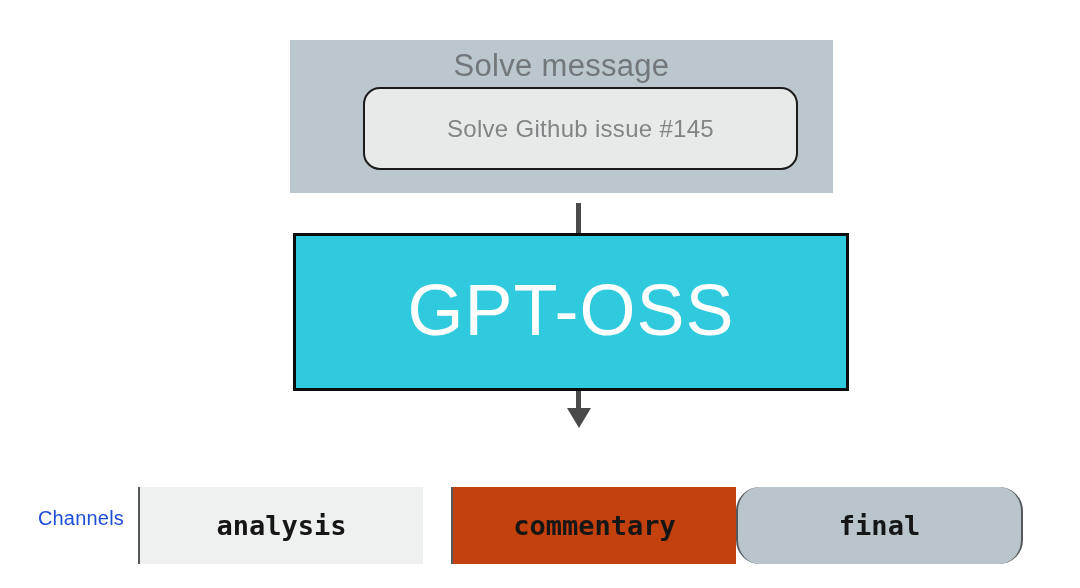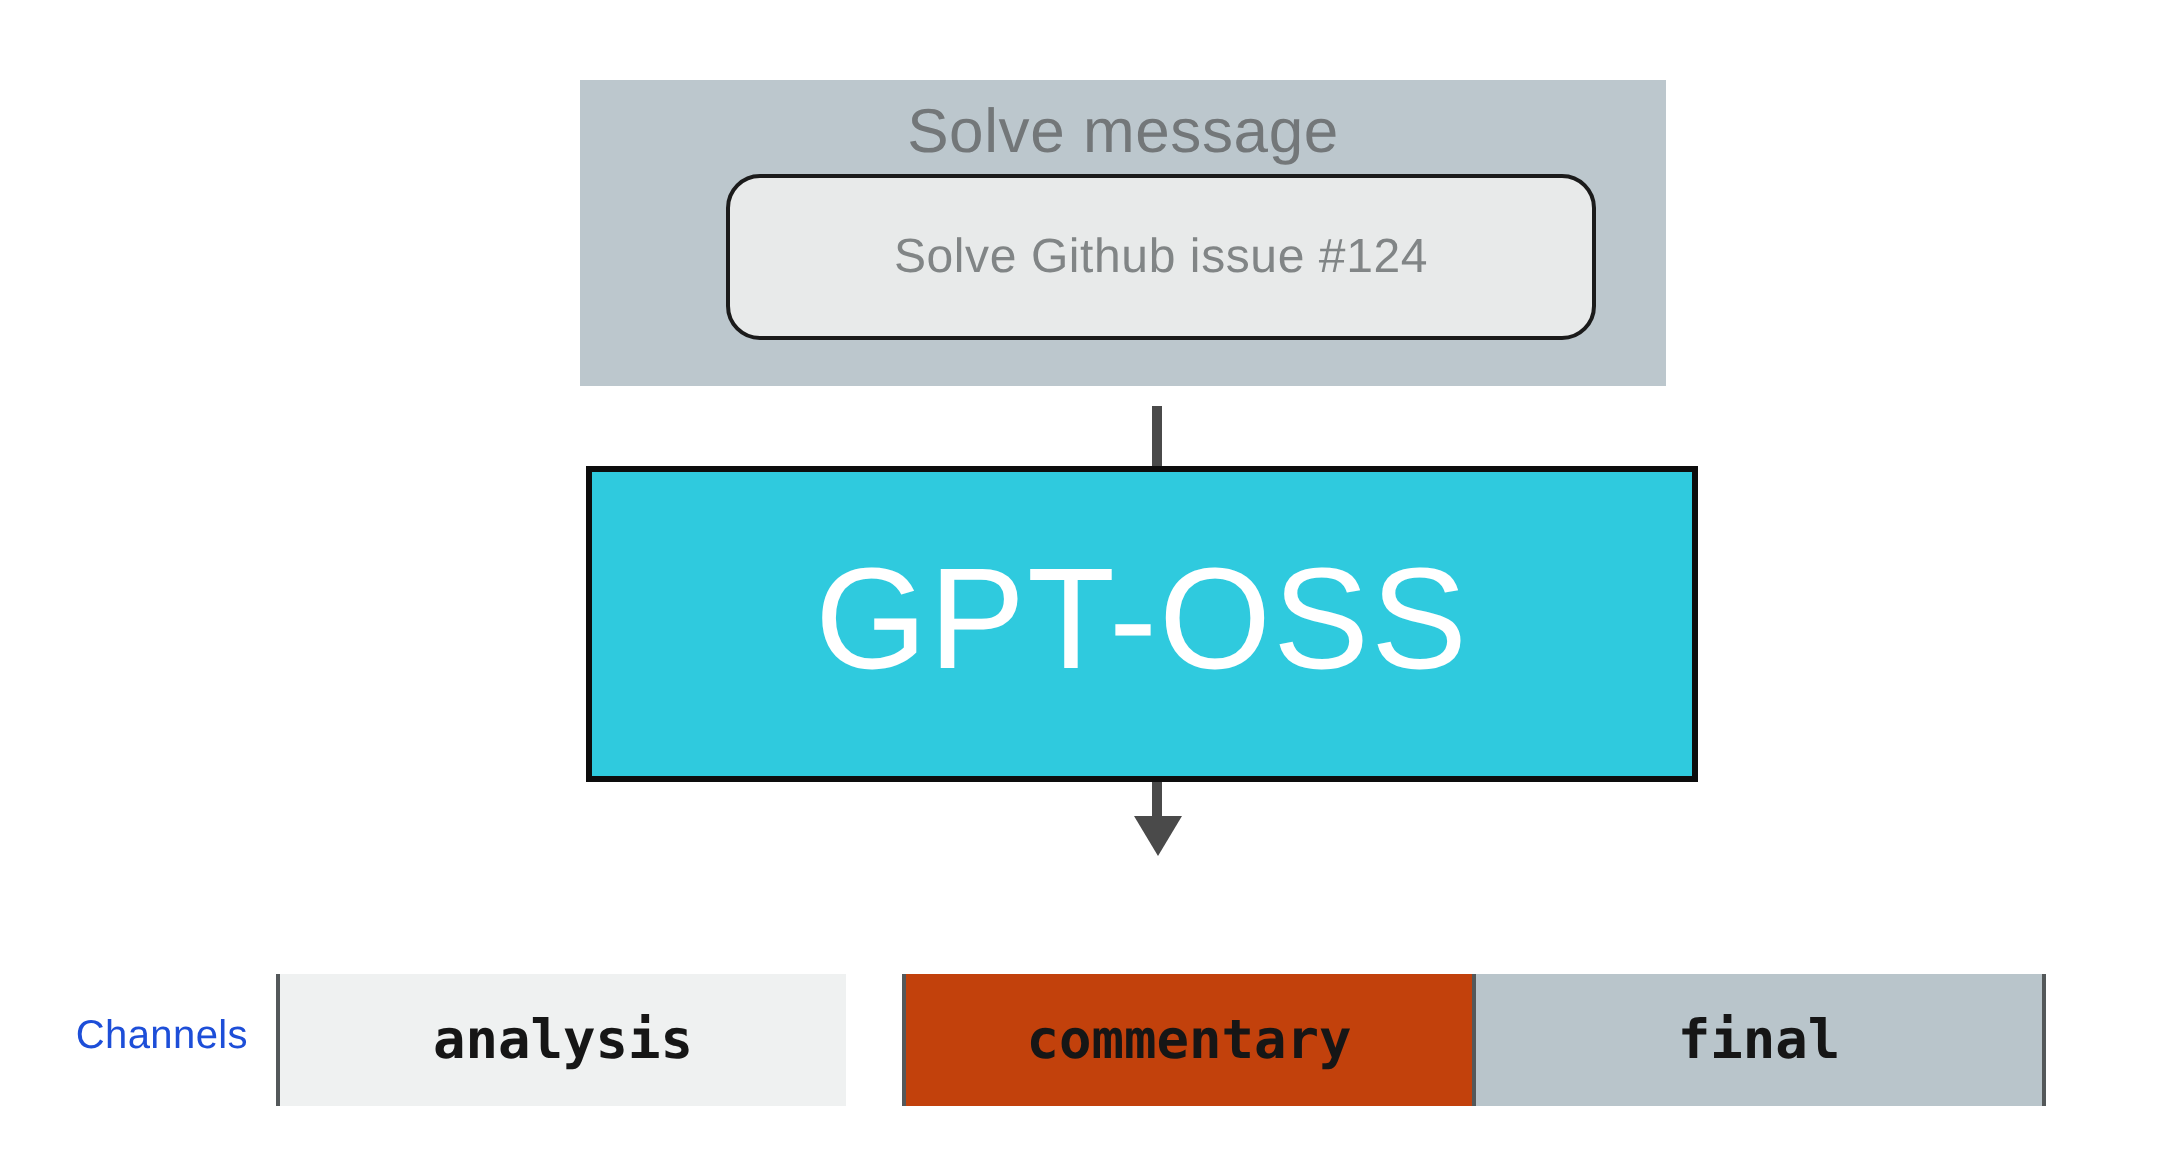--- a/index.html
+++ b/index.html
@@ -107,49 +107,50 @@
     justify-content: flex-end;
     font-size: 20px;
     color: #1d4ed8;
     letter-spacing: 0.2px;
   }
   .channels-row {
     position: absolute;
     left: 138px;
     top: 487px;
     width: 885px;
-    height: 66px;
+    height: 77px;
     display: flex;
   }
   .channel-box {
     flex: 1 1 0;
     border-left: 2px solid #54585a;
     display: flex;
     align-items: center;
     justify-content: center;
   }
   .channel-box:last-child {
     border-right: 2px solid #54585a;
+    border-radius: 24px;
   }
   .channel-text {
     font-family: "DejaVu Sans Mono", "Liberation Mono", monospace;
     font-size: 27px;
     font-weight: 600;
     color: #161616;
   }
 </style>
 </head>
 <body>
 
 <div class="canvas">
 
   <div class="user-panel" style="background-color: rgb(188, 199, 205);">
     <div class="user-panel-title">Solve message</div>
     <div class="user-bubble" style="background-color: rgb(232, 234, 234);">
-      <span class="user-bubble-text">Solve Github issue #124</span>
+      <span class="user-bubble-text">Solve Github issue #145</span>
     </div>
   </div>
 
   <div class="connector-line line-top" style="background-color: rgb(74, 74, 74);"></div>
 
   <div class="model-box" style="background-color: rgb(47, 202, 222);">
     <span class="model-label">GPT-OSS</span>
   </div>
 
   <div class="connector-line line-bottom" style="background-color: rgb(74, 74, 74);"></div>

